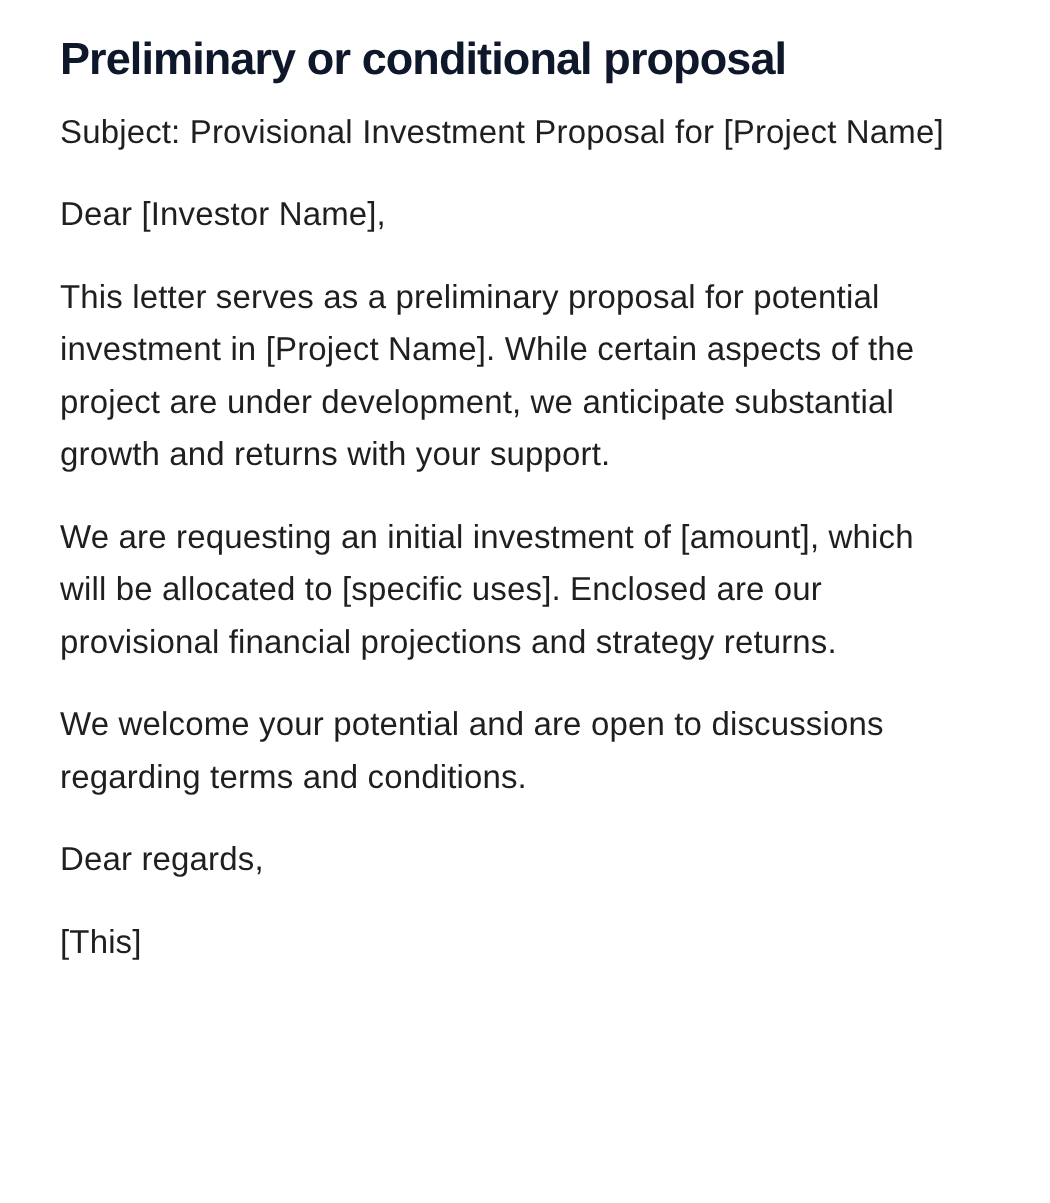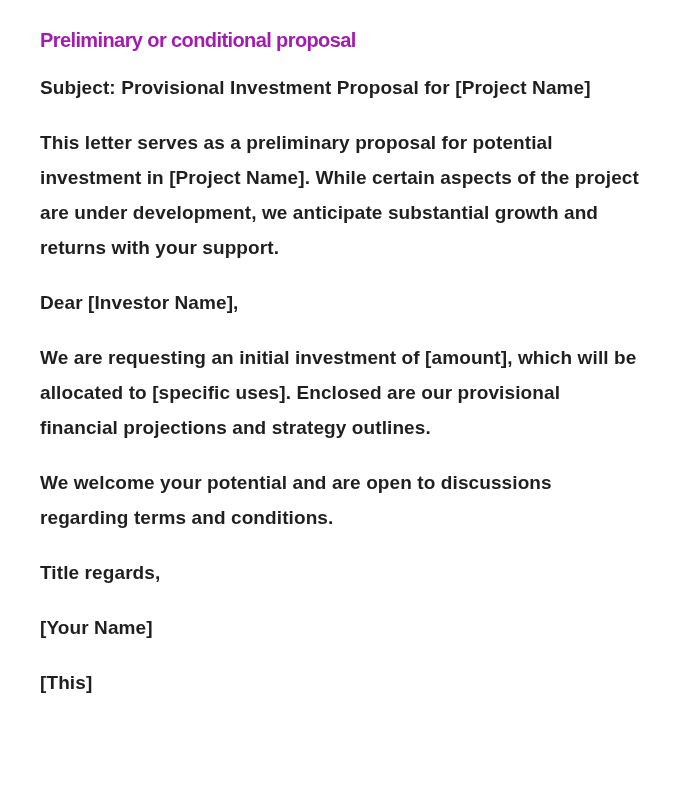--- a/index.html
+++ b/index.html
@@ -17,41 +17,39 @@
     }
     .doc {
       position: absolute;
       left: 40px;
       top: 24px;
       width: 600px;
     }
     .title {
       font-family: "Liberation Sans", sans-serif;
       font-weight: bold;
-      font-size: 20px;
+      font-size: 30px;
       letter-spacing: -0.6px;
       line-height: 32px;
       margin: 0 0 14px 0;
-      color: #a21caf;
+      color: #0f172a;
     }
     .para {
-      font-size: 19px;
+      font-size: 22px;
       line-height: 35px;
       margin: 0 0 20px 0;
       color: #1f1f1f;
       letter-spacing: 0.1px;
-      font-weight: bold;
     }
   </style>
 </head>
 <body>
 
 <div class="doc">
   <h1 class="title">Preliminary or conditional proposal</h1>
   <p class="para">Subject: Provisional Investment Proposal for [Project Name]</p>
+  <p class="para">Dear [Investor Name],</p>
   <p class="para">This letter serves as a preliminary proposal for potential investment in [Project Name]. While certain aspects of the project are under development, we anticipate substantial growth and returns with your support.</p>
-  <p class="para">Dear [Investor Name],</p>
-  <p class="para">We are requesting an initial investment of [amount], which will be allocated to [specific uses]. Enclosed are our provisional financial projections and strategy outlines.</p>
+  <p class="para">We are requesting an initial investment of [amount], which will be allocated to [specific uses]. Enclosed are our provisional financial projections and strategy returns.</p>
   <p class="para">We welcome your potential and are open to discussions regarding terms and conditions.</p>
-  <p class="para">Title regards,</p>
-  <p class="para">[Your Name]</p>
+  <p class="para">Dear regards,</p>
   <p class="para">[This]</p>
 </div>
 
 </body></html>

